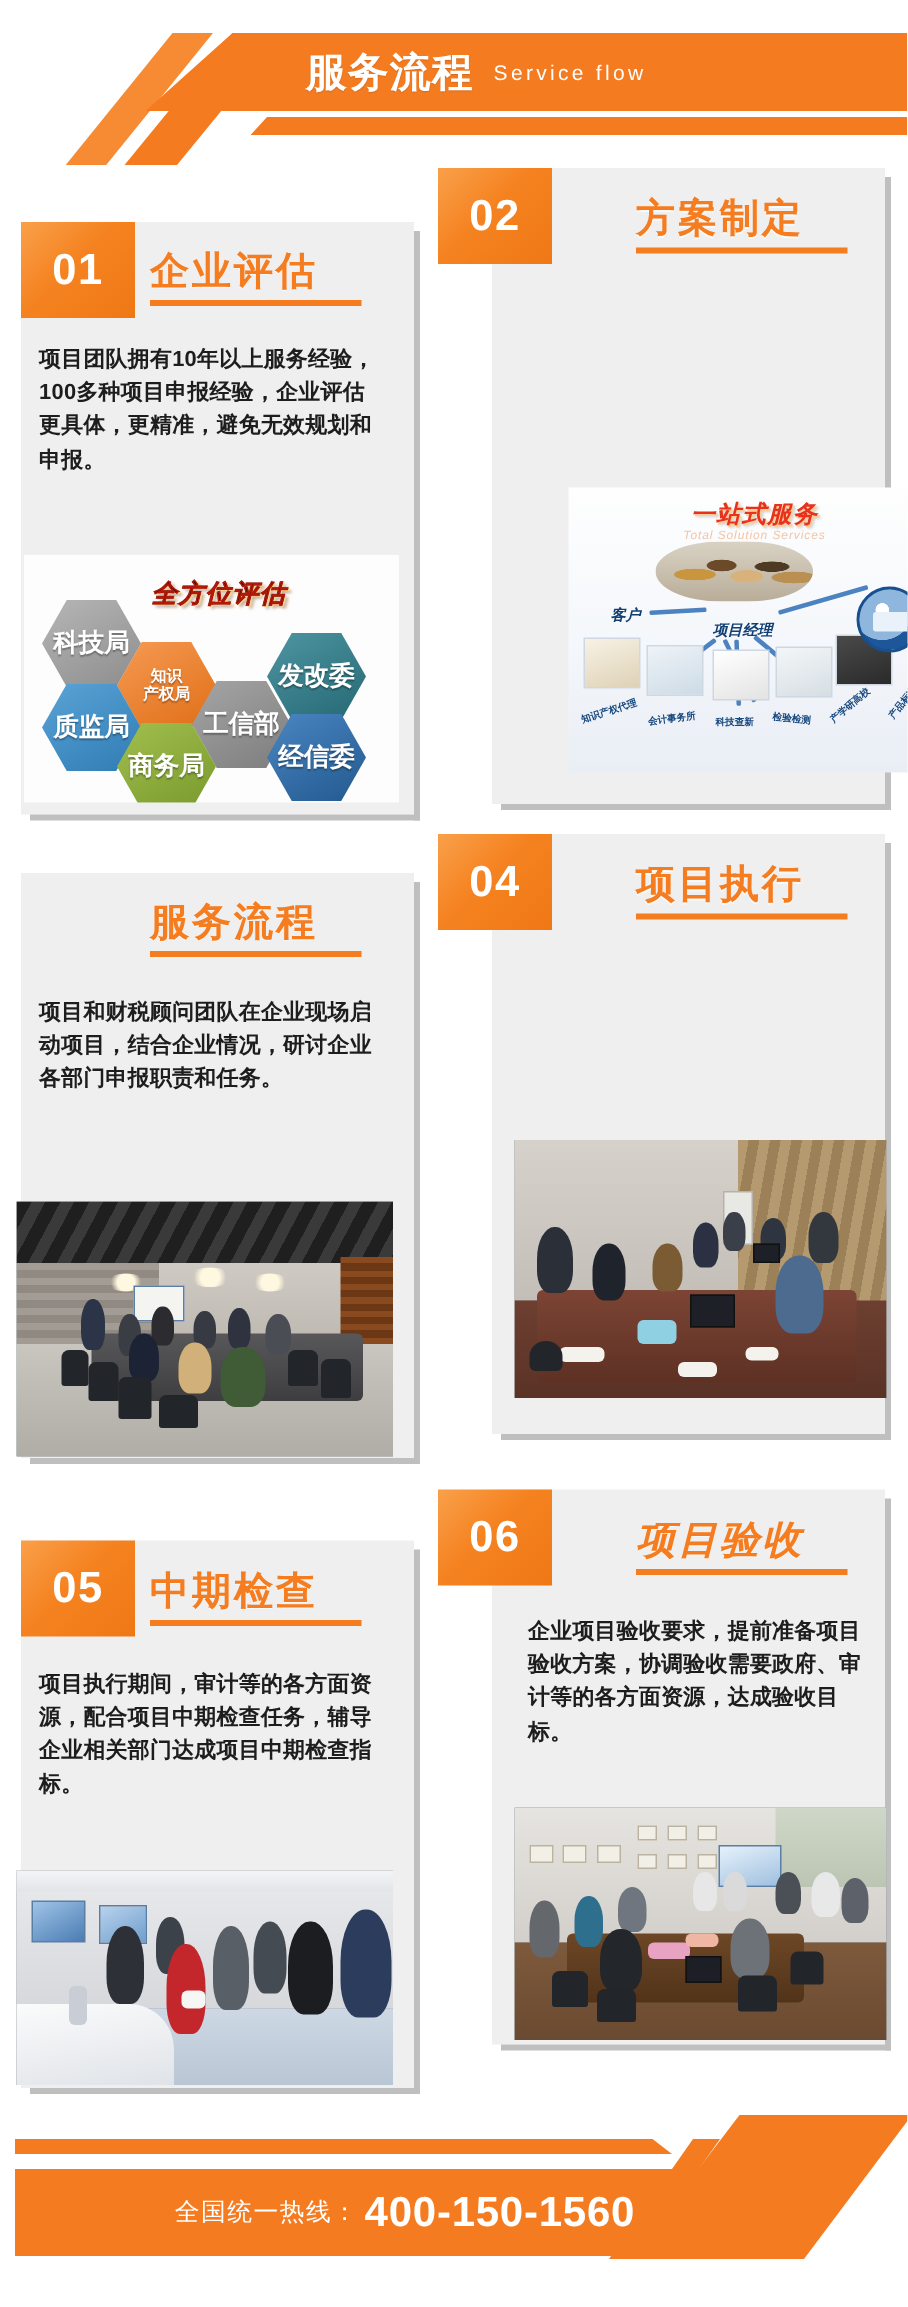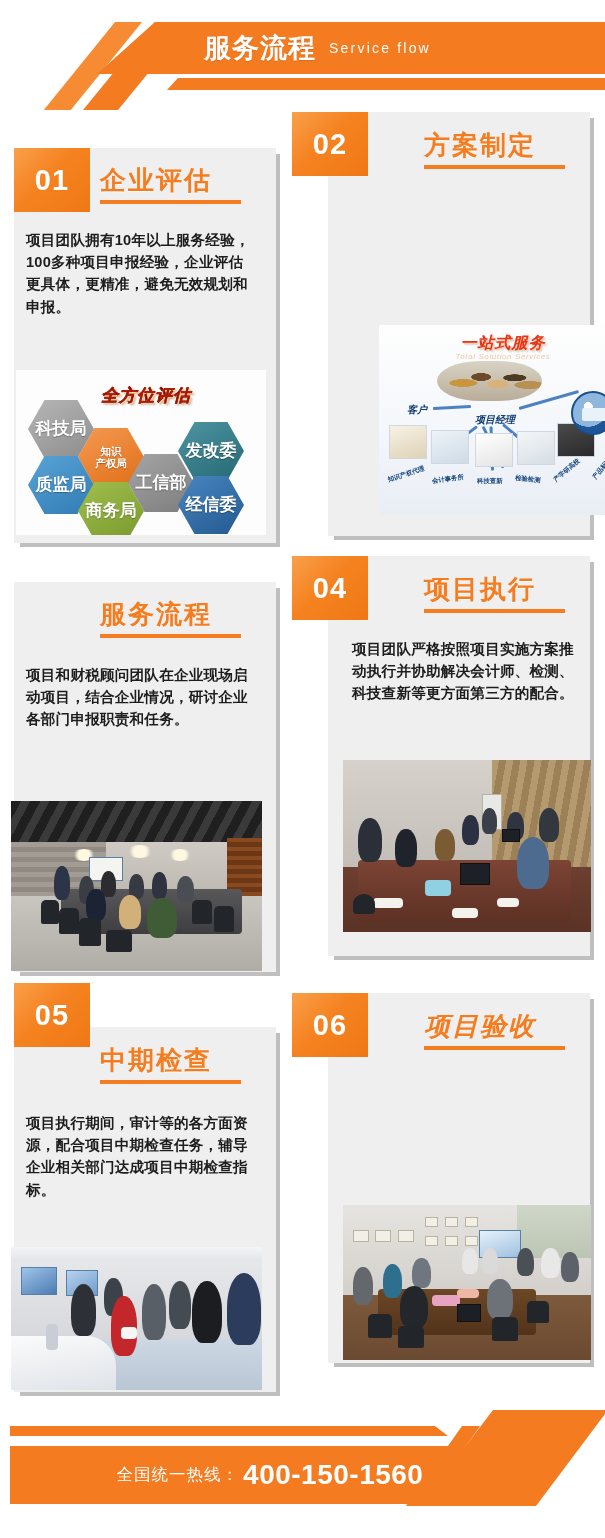--- a/index.html
+++ b/index.html
@@ -286,21 +286,20 @@
       <div class="s-chair" style="left:72%; top:58%; width:20px; height:24px;"></div>
       <div class="s-chair" style="left:81%; top:62%; width:20px; height:26px;"></div>
       <div class="s-chair" style="left:38%; top:76%; width:26px; height:22px;"></div>
     </div>
   </div>
 
   <div class="card" style="left:328px; top:556px; width:262px; height:400px;"></div>
   <div class="badge" style="left:292px; top:556px;">04</div>
   <div class="card-title" style="left:424px; top:572px;">项目执行</div>
   <div class="title-rule" style="left:424px; top:609px; width:141px;"></div>
-  <div class="card-body" style="left:352px; top:638px; width:223px;">项目团队严格按照项目实施方案推动执行并协助解决会计师、检测、科技查新等更方面第三方的配合。</div>
 
   <div class="photo" style="left:343px; top:760px; width:248px; height:172px;">
     <div class="scene">
       <div class="s-wall" style="top:0; height:62%; background:linear-gradient(180deg,#d6d2cb,#c3bfb8);"></div>
       <div class="s-wall" style="top:0; height:64%; left:60%; width:40%; background:repeating-linear-gradient(100deg,#b59a70 0 7px,#9c8058 7px 14px);"></div>
       <div class="s-screen" style="left:56%; top:20%; width:20px; height:36px; background:#e8e8e4; border-color:#b6b2aa;"></div>
       <div class="s-floor" style="top:62%; height:38%; background:linear-gradient(180deg,#6d3f30,#5a3326);"></div>
       <div class="s-table" style="left:6%; top:58%; width:86%; height:36%; background:linear-gradient(180deg,#7c4434,#5d3124);"></div>
       <div class="s-person" style="left:6%;  top:34%; width:24px; height:44px; background:#2a2f38;"></div>
       <div class="s-person" style="left:21%; top:40%; width:22px; height:38px; background:#1f232c;"></div>
@@ -314,21 +313,21 @@
       <div class="s-screen" style="left:64%; top:40%; width:18px; height:13px; background:#1d2027; border-color:#111;"></div>
       <div class="s-table" style="left:33%; top:70%; width:26px; height:16px; background:#8fd0e2;"></div>
       <div class="s-table" style="left:12%; top:80%; width:30px; height:10px; background:#f4f2ec;"></div>
       <div class="s-table" style="left:44%; top:86%; width:26px; height:10px; background:#f4f2ec;"></div>
       <div class="s-table" style="left:62%; top:80%; width:22px; height:9px;  background:#f4f2ec;"></div>
       <div class="s-chair" style="left:4%; top:78%; width:22px; height:20px; border-radius:50% 50% 4px 4px;"></div>
     </div>
   </div>
 
   <div class="card" style="left:14px; top:1027px; width:262px; height:365px;"></div>
-  <div class="badge" style="left:14px; top:983px;">05</div>
+  <div class="badge" style="left:14px; top:1027px;">05</div>
   <div class="card-title" style="left:100px; top:1043px;">中期检查</div>
   <div class="title-rule" style="left:100px; top:1080px; width:141px;"></div>
   <div class="card-body" style="left:26px; top:1112px; width:227px;">项目执行期间，审计等的各方面资源，配合项目中期检查任务，辅导企业相关部门达成项目中期检查指标。</div>
 
   <div class="photo" style="left:11px; top:1247px; width:251px; height:143px;">
     <div class="scene">
       <div class="s-wall" style="top:0; height:64%; background:linear-gradient(180deg,#e9eaec,#d6d8dc);"></div>
       <div class="s-ceiling" style="height:10%; background:linear-gradient(180deg,#f4f5f7,#e2e4e8);"></div>
       <div class="s-screen" style="left:4%;  top:14%; width:36px; height:28px; background:linear-gradient(150deg,#9fc4e8,#4b7cb3);"></div>
       <div class="s-screen" style="left:22%; top:16%; width:32px; height:26px; background:linear-gradient(150deg,#b8d2ee,#6f9ecb);"></div>
@@ -343,20 +342,21 @@
       <div class="s-person" style="left:72%; top:24%; width:30px; height:62px; background:#1b1d21;"></div>
       <div class="s-person" style="left:86%; top:18%; width:34px; height:72px; background:#2c3c5c;"></div>
       <div class="s-table" style="left:44%; top:56%; width:16px; height:12px; background:#f6f6f4;"></div>
     </div>
   </div>
 
   <div class="card" style="left:328px; top:993px; width:262px; height:370px;"></div>
   <div class="badge" style="left:292px; top:993px;">06</div>
   <div class="card-title" style="left:424px; top:1009px;font-style:italic;">项目验收</div>
   <div class="title-rule" style="left:424px; top:1046px; width:141px;"></div>
+  <div class="card-body" style="left:352px; top:1077px; width:223px;">企业项目验收要求，提前准备项目验收方案，协调验收需要政府、审计等的各方面资源，达成验收目标。</div>
 
   <div class="photo" style="left:343px; top:1205px; width:248px; height:155px;">
     <div class="scene">
       <div class="s-wall" style="top:0; height:58%; background:linear-gradient(180deg,#e6e4e0,#d3d0cb);"></div>
       <div class="s-wall" style="top:0; height:34%; left:70%; width:30%; background:linear-gradient(180deg,#cfd7c8,#bcc5b4);"></div>
       <div class="s-frame" style="left:4%;  top:16%; width:16px; height:12px;"></div>
       <div class="s-frame" style="left:13%; top:16%; width:16px; height:12px;"></div>
       <div class="s-frame" style="left:22%; top:16%; width:16px; height:12px;"></div>
       <div class="s-frame" style="left:33%; top:8%;  width:13px; height:10px;"></div>
       <div class="s-frame" style="left:41%; top:8%;  width:13px; height:10px;"></div>

